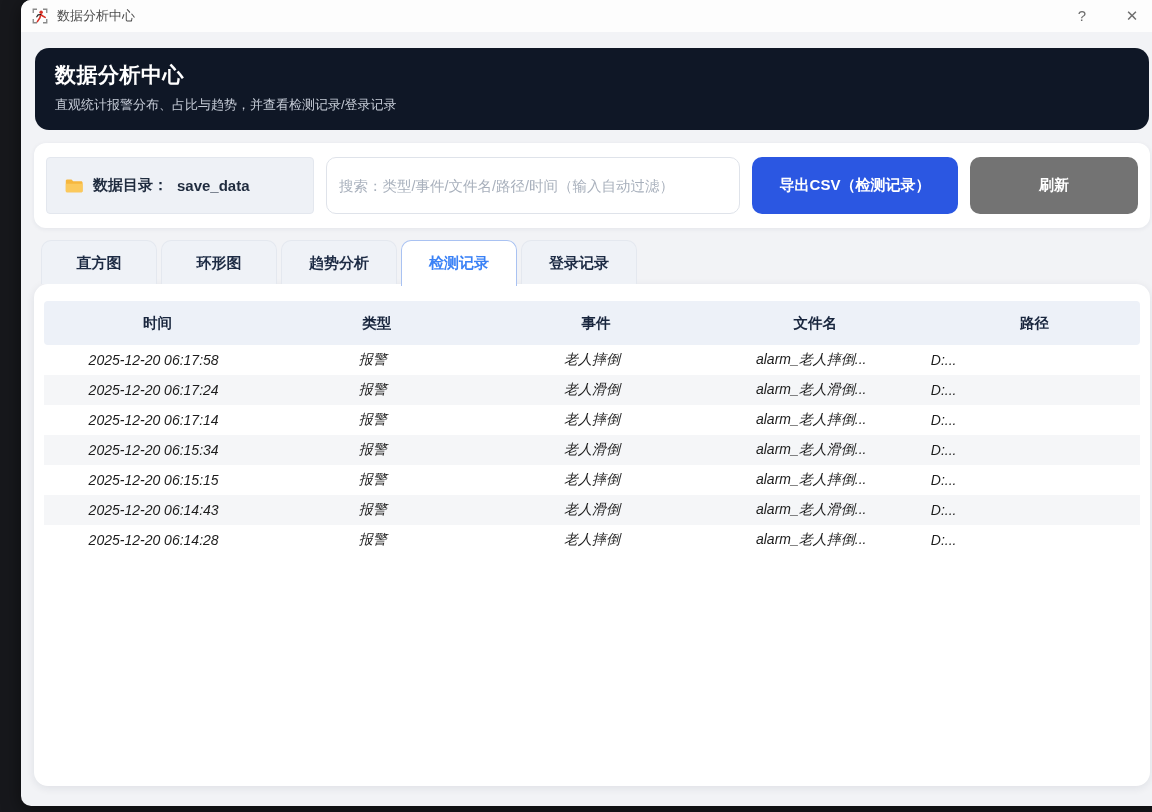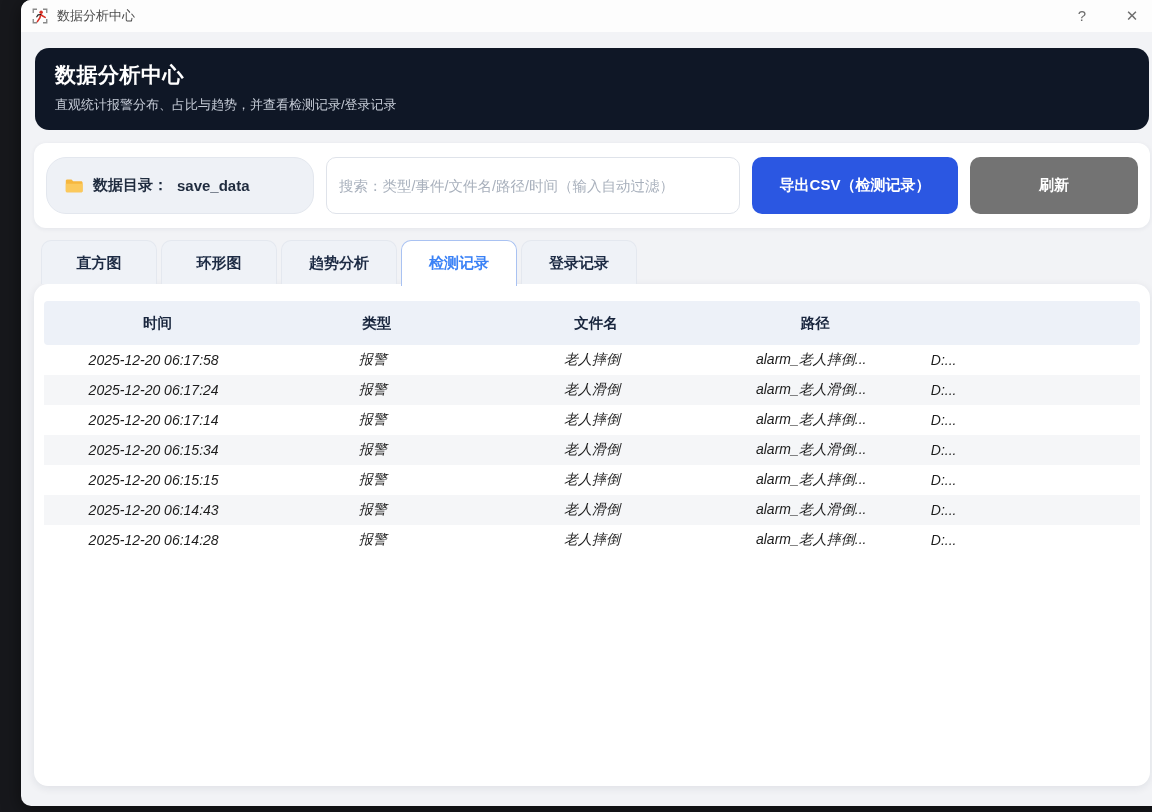--- a/index.html
+++ b/index.html
@@ -13,21 +13,21 @@
   .tb-spacer { flex:1; }
   .tb-btn { width:42px; height:32px; line-height:32px; text-align:center; color:#6d6d6d; font-size:15px; cursor:default; }
 
   
   .banner { margin:16px 14px 0; height:82px; background:#0f1726; border-radius:14px; padding:13px 20px; color:#fff; }
   .banner h1 { font-size:21px; font-weight:bold; letter-spacing:.5px; margin-bottom:7px; }
   .banner p { font-size:13px; color:#c7cdd8; }
 
   
   .toolbar-card { margin:13px 13px 0; background:#fff; border-radius:12px; padding:14px 12px; display:flex; gap:12px; box-shadow:0 1px 5px rgba(30,40,70,.07); }
-  .dir-chip { flex:0 0 268px; background:#eef1f6; border:1px solid #e3e7ee; border-radius:20px; display:flex; align-items:center; gap:9px; padding:0 18px; height:57px; font-weight:bold; font-size:15px; color:#1f2b3e; }
+  .dir-chip { flex:0 0 268px; background:#eef1f6; border:1px solid #e3e7ee; border-radius:4px; display:flex; align-items:center; gap:9px; padding:0 18px; height:57px; font-weight:bold; font-size:15px; color:#1f2b3e; }
   .dir-chip svg { width:19px; height:16px; flex:0 0 auto; }
   .search { flex:1; height:57px; border:1px solid #dfe3ea; border-radius:10px; padding:0 12px; font-size:14.5px; color:#333; background:#fff; outline:none; font-family:inherit; }
   .search::placeholder { color:#a8b0bc; }
   .btn { height:57px; border:none; border-radius:10px; color:#fff; font-weight:bold; font-size:15px; cursor:pointer; font-family:inherit; }
   .btn-export { flex:0 0 206px; background:#2b57e2; }
   .btn-refresh { flex:0 0 168px; background:#737373; }
 
   
   .tab-bar { display:flex; gap:4px; margin:12px 0 0 20px; position:relative; z-index:2; }
   .tab { width:116px; height:44px; line-height:44px; text-align:center; background:#eff2f7; border:1px solid #e4e8ef; border-bottom:none; border-radius:10px 10px 0 0; font-weight:bold; font-size:15px; color:#1d2b44; cursor:pointer; }
@@ -86,20 +86,21 @@
       <div class="tab">环形图</div>
       <div class="tab">趋势分析</div>
       <div class="tab active">检测记录</div>
       <div class="tab">登录记录</div>
     </div>
 
   <div class="content-card">
     <div class="grid-header">
         <div class="cell">时间</div>
         <div class="cell">类型</div>
+        <div class="cell">事件</div>
         <div class="cell">文件名</div>
         <div class="cell">路径</div>
       </div>
     <div>
         <div class="grid-row">
           <div class="cell">2025-12-20 06:17:58</div>
           <div class="cell">报警</div>
           <div class="cell">老人摔倒</div>
           <div class="cell">alarm_老人摔倒...</div>
           <div class="cell path">D:...</div>

